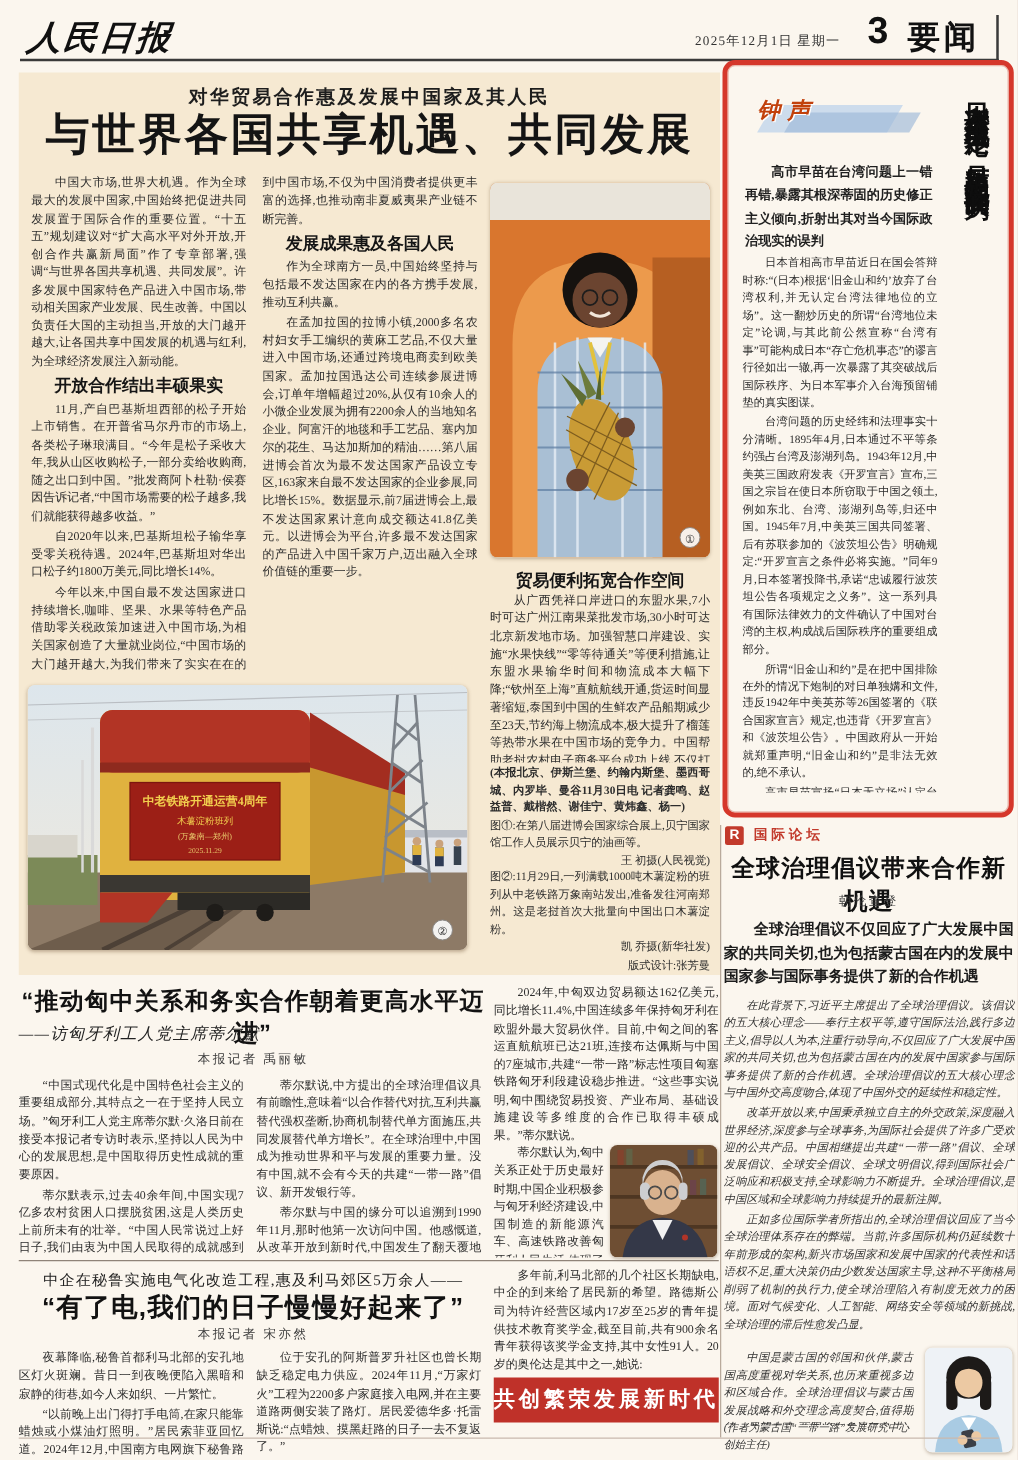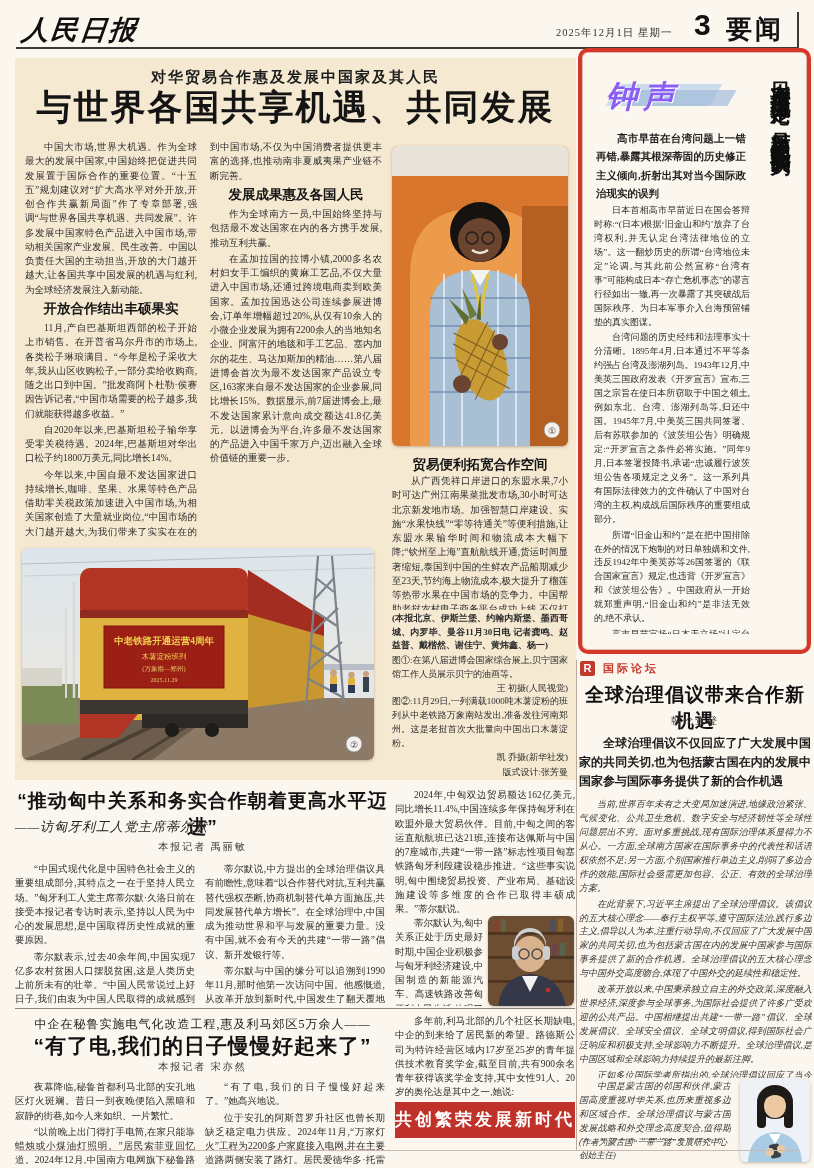--- a/index.html
+++ b/index.html
@@ -24,21 +24,21 @@
   .subhead{font-size:13.5px;font-weight:bold;text-align:center;margin:9px 0 7px 0;text-indent:0 !important;
            font-family:"Liberation Sans","DejaVu Sans",sans-serif;color:#151515;}
   .credits{font-size:9px;line-height:1.5;text-align:justify;color:#2c2c2c;font-weight:bold;}
   .caption{font-size:9px;line-height:1.55;text-align:justify;color:#2c2c2c;}
   .cap-credit{font-size:9px;text-align:right;color:#2c2c2c;}
   .photo-frame{border-radius:6px;overflow:hidden;box-shadow:0 1px 3px rgba(90,60,30,.35);}
   
   .redbox{border:4px solid #d5372b;border-radius:10px;background:#fbf6ee;box-shadow:0 0 0 1px #e8b9ae inset;}
   .zs-logo-wrap{position:relative;}
   .zs-swoosh{position:absolute;transform:skewX(-30deg);}
-  .zs-text{position:relative;font-size:31px;font-weight:900;font-style:italic;color:#8b5cf6;letter-spacing:6px;
+  .zs-text{position:relative;font-size:18px;font-weight:900;font-style:italic;color:#c2410c;letter-spacing:6px;
            font-family:"Liberation Sans","DejaVu Sans",sans-serif;text-shadow:1px 1px 0 #fff;text-align:right;}
   .zs-lede{font-size:10.5px;font-weight:600;line-height:1.75;text-align:justify;color:#1f1f1f;text-indent:2em;}
   .zs-body{font-size:9px;line-height:1.55;text-align:justify;color:#2d2d2d;overflow:hidden;}
   .zs-body p{margin:0 0 2px 0;text-indent:2em;}
   .v-headline{writing-mode:vertical-rl;text-orientation:upright;font-size:20px;font-weight:900;
               font-family:"Liberation Sans","DejaVu Sans",sans-serif;color:#0e0e0e;letter-spacing:2px;line-height:44px;}
   
   .forum-tag{font-size:11px;font-weight:bold;color:#c23a2c;letter-spacing:3px;font-family:"Liberation Sans","DejaVu Sans",sans-serif;margin-top:24px;}
   .r-icon{display:inline-block;width:15px;height:15px;background:#c23a2c;color:#fff;font-size:11px;font-weight:bold;
           text-align:center;line-height:15px;border-radius:2px;margin-right:4px;font-family:"Liberation Sans","DejaVu Sans",sans-serif;}
@@ -243,21 +243,20 @@
   </div>
 
   <div class="abs" style="left:580px;top:658px;width:232px;">
     <span class="r-icon">R</span>
     <span class="forum-tag">国际论坛</span>
   </div>
   <div class="abs forum-headline" style="left:578px;top:682px;width:234px;">全球治理倡议带来合作新机遇</div>
   <div class="abs byline" style="left:578px;top:714px;width:234px;">朝伦查登</div>
   <div class="abs forum-lede" style="left:579px;top:734px;width:232px;">全球治理倡议不仅回应了广大发展中国家的共同关切,也为包括蒙古国在内的发展中国家参与国际事务提供了新的合作机遇</div>
   <div class="abs forum-body" style="left:579px;top:798px;width:233px;height:280px;">
-    <p>当前,世界百年未有之大变局加速演进,地缘政治紧张、气候变化、公共卫生危机、数字安全与经济韧性等全球性问题层出不穷。面对多重挑战,现有国际治理体系显得力不从心。一方面,全球南方国家在国际事务中的代表性和话语权依然不足;另一方面,个别国家推行单边主义,削弱了多边合作的效能,国际社会亟需更加包容、公正、有效的全球治理方案。</p>
     <p>在此背景下,习近平主席提出了全球治理倡议。该倡议的五大核心理念——奉行主权平等,遵守国际法治,践行多边主义,倡导以人为本,注重行动导向,不仅回应了广大发展中国家的共同关切,也为包括蒙古国在内的发展中国家参与国际事务提供了新的合作机遇。全球治理倡议的五大核心理念与中国外交高度吻合,体现了中国外交的延续性和稳定性。</p>
     <p>改革开放以来,中国秉承独立自主的外交政策,深度融入世界经济,深度参与全球事务,为国际社会提供了许多广受欢迎的公共产品。中国相继提出共建“一带一路”倡议、全球发展倡议、全球安全倡议、全球文明倡议,得到国际社会广泛响应和积极支持,全球影响力不断提升。全球治理倡议,是中国区域和全球影响力持续提升的最新注脚。</p>
     <p>正如多位国际学者所指出的,全球治理倡议回应了当今全球治理体系存在的弊端。当前,许多国际机构仍延续数十年前形成的架构,新兴市场国家和发展中国家的代表性和话语权不足,重大决策仍由少数发达国家主导,这种不平衡格局削弱了机制的执行力,使全球治理陷入有制度无效力的困境。面对气候变化、人工智能、网络安全等领域的新挑战,全球治理的滞后性愈发凸显。</p>
   </div>
   <div class="abs forum-body" style="left:579px;top:1080px;width:152px;height:60px;">
     <p>中国是蒙古国的邻国和伙伴,蒙古国高度重视对华关系,也历来重视多边和区域合作。全球治理倡议与蒙古国发展战略和外交理念高度契合,值得期待。展望未来,两国将在多边舞台进一步深化发展战略对接,充分利用上海合作组织等多边平台,在绿色发展、数字经济、口岸建设和基础设施互联互通等领域深化协作,造福两国人民,共同建设更加和平、安全、繁荣的世界。</p>
   </div>
   <div class="abs signoff" style="left:579px;top:1136px;width:152px;">(作者为蒙古国“一带一路”发展研究中心创始主任)</div>
   <div class="abs photo-frame" style="left:740px;top:1078px;width:70px;height:84px;">
     <svg width="70" height="84" viewBox="0 0 70 84">
@@ -325,21 +324,20 @@
 
   <div class="abs art-kicker" style="left:15px;top:1016px;width:375px;">中企在秘鲁实施电气化改造工程,惠及利马郊区5万余人——</div>
   <div class="abs art-headline big" style="left:15px;top:1032px;width:375px;">“有了电,我们的日子慢慢好起来了”</div>
   <div class="abs byline" style="left:15px;top:1060px;width:375px;">本报记者  宋亦然</div>
 
   <div class="abs coltext" style="left:15px;top:1080px;width:180px;height:84px;">
     <p>夜幕降临,秘鲁首都利马北部的安孔地区灯火斑斓。昔日一到夜晚便陷入黑暗和寂静的街巷,如今人来如织、一片繁忙。</p>
     <p>“以前晚上出门得打手电筒,在家只能靠蜡烛或小煤油灯照明。”居民索菲亚回忆道。2024年12月,中国南方电网旗下秘鲁路德斯电力股份公司启动“万家灯火”农村电气化改造工程,为利马北部郊区的居民接入稳定电网。</p>
   </div>
   <div class="abs coltext" style="left:205px;top:1080px;width:180px;height:84px;">
-    <p>“有了电,我们的日子慢慢好起来了。”她高兴地说。</p>
     <p>位于安孔的阿斯普罗升社区也曾长期缺乏稳定电力供应。2024年11月,“万家灯火”工程为2200多户家庭接入电网,并在主要道路两侧安装了路灯。居民爱德华多·托雷斯说:“点蜡烛、摸黑赶路的日子一去不复返了。”</p>
   </div>
   <div class="abs coltext" style="left:395px;top:1014px;width:180px;height:82px;">
     <p>多年前,利马北部的几个社区长期缺电,中企的到来给了居民新的希望。路德斯公司为特许经营区域内17岁至25岁的青年提供技术教育奖学金,截至目前,共有900余名青年获得该奖学金支持,其中女性91人。20岁的奥伦达是其中之一,她说:</p>
 
   </div>
 
   <div class="abs banner-red" style="left:395px;top:1102px;width:180px;height:36px;line-height:36px;">共创繁荣发展新时代</div>
 
   <div class="abs" style="left:15px;top:1150px;width:784px;height:1px;background:#c9b9ae;"></div>

